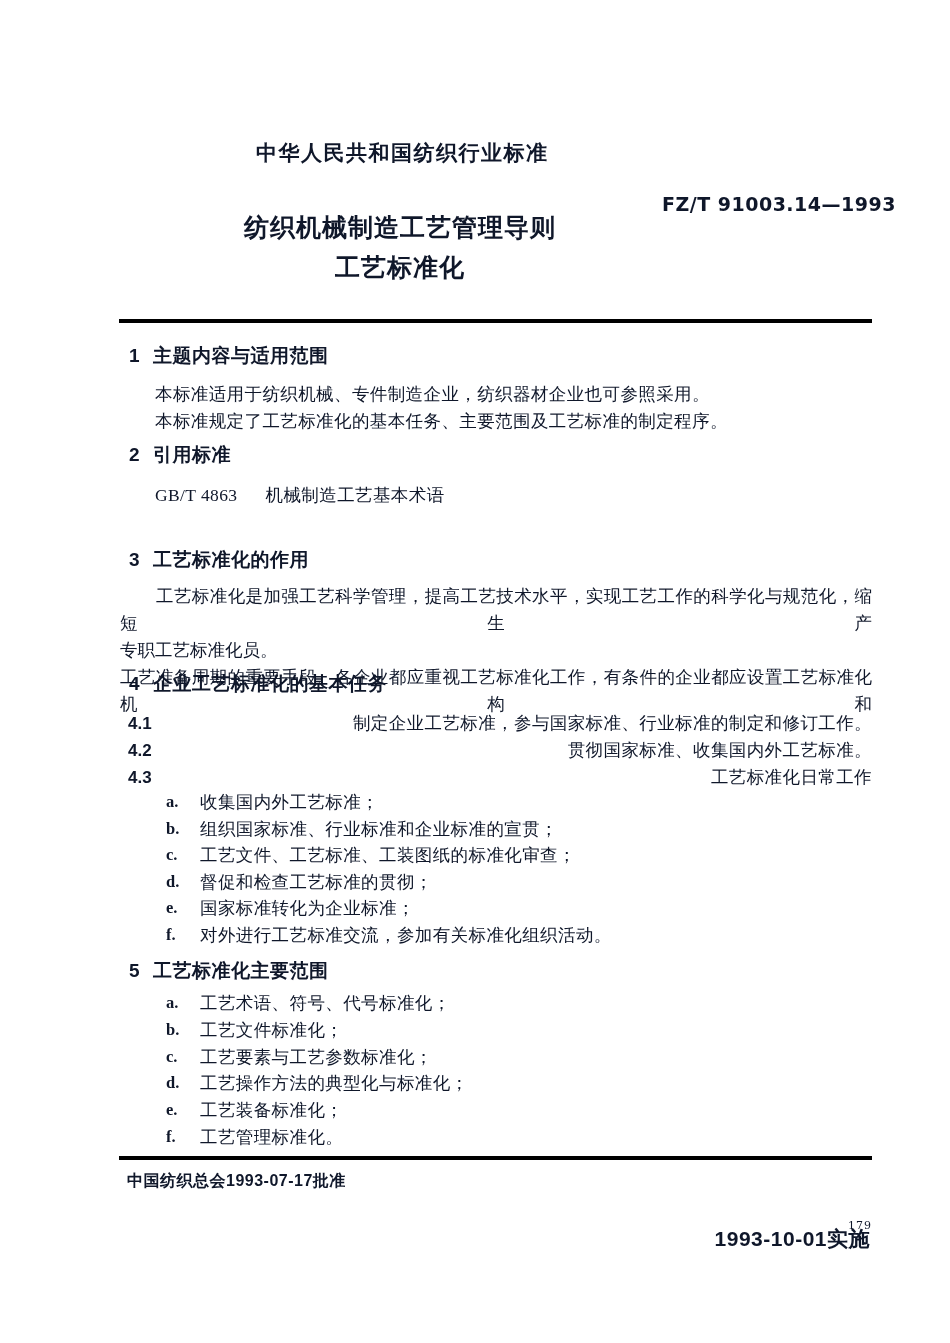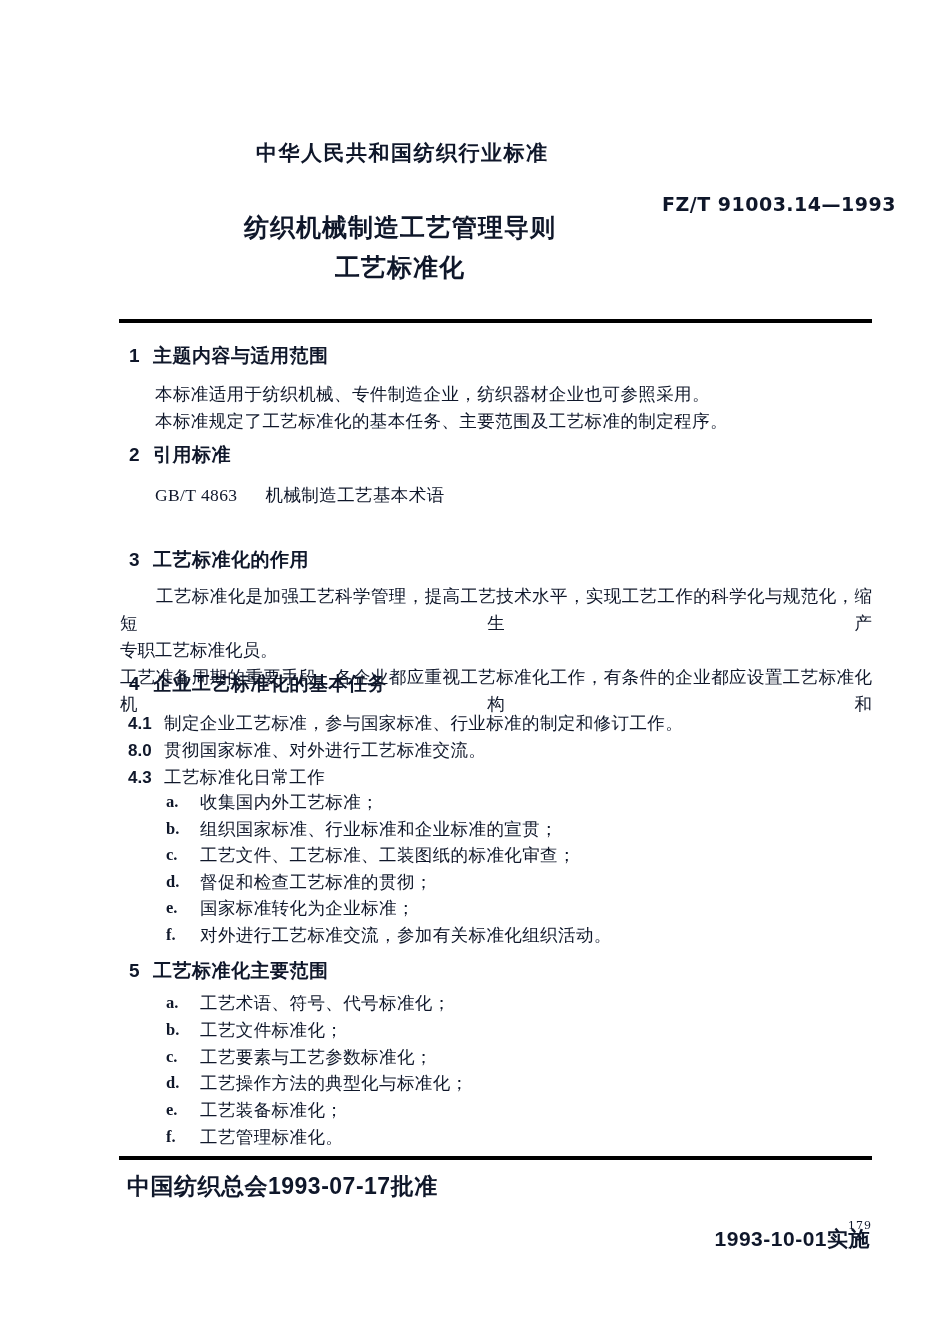--- a/index.html
+++ b/index.html
@@ -63,21 +63,21 @@
   .refs { margin-top:16px; padding-left:35px; }
   .ref { line-height:27px; font-size:17.5px; letter-spacing:0.4px; white-space:nowrap; }
   .refcode { margin-right:28px; }
 
   .jp { margin-top:12px; font-size:17.5px; }
   .jp .jln { line-height:27px; display:block; }
   .jp .j { text-align:justify; text-align-last:justify; }
   .jp .first { text-indent:36px;font-family:Liberation Serif, serif; }
 
   .clauses { margin-top:15px; }
-  .clause { display:flex; line-height:27px; font-size:17.5px; }
+  .clause { display:flex; line-height:27px; font-size:17.5px;justify-content:space-between; }
   .cnum {
     font-family:"Liberation Sans", sans-serif;
     font-weight:bold; font-size:17px;
     width:44px; padding-left:8px; flex:none;
   }
   .ctext { letter-spacing:0.4px; white-space:nowrap; }
 
   .items { padding-left:46px; }
   .items4 { margin-top:-2px; }
   .items4 .item { line-height:26.6px; }
@@ -87,21 +87,21 @@
   .ilet {
     font-weight:bold; width:22px; flex:none;
     font-size:16.5px;
   }
   .itext { padding-left:12px; letter-spacing:0.4px; white-space:nowrap; }
 
   
   .footer-left {
     position:absolute; left:127px; top:1171px;
     font-family:"Liberation Sans", sans-serif;
-    font-weight:bold; font-size:23px; letter-spacing:0.5px;
+    font-weight:bold; font-size:16px; letter-spacing:0.5px;
   }
   .footer-right {
     position:absolute; right:80px; top:1225px;
     font-family:"Liberation Sans", sans-serif;
     font-weight:bold; font-size:21px; letter-spacing:0.5px;
   }
   .pageno {
     position:absolute; left:848px; top:1219px;
     font-family:"DejaVu Serif", serif;
     font-size:11px; letter-spacing:1px;
@@ -157,22 +157,22 @@
     <div class="sh">
       <span class="shn">4</span>
       <span class="sht">企业工艺标准化的基本任务</span>
     </div>
     <div class="clauses">
       <div class="clause">
         <span class="cnum">4.1</span>
         <span class="ctext">制定企业工艺标准，参与国家标准、行业标准的制定和修订工作。</span>
       </div>
       <div class="clause">
-        <span class="cnum">8.0</span>
-        <span class="ctext">贯彻国家标准、对外进行工艺标准交流。</span>
+        <span class="cnum">4.2</span>
+        <span class="ctext">贯彻国家标准、收集国内外工艺标准。</span>
       </div>
       <div class="clause">
         <span class="cnum">4.3</span>
         <span class="ctext">工艺标准化日常工作</span>
       </div>
     </div>
     <div class="items items4">
       <div class="item">
         <span class="ilet">a.</span>
         <span class="itext">收集国内外工艺标准；</span>

